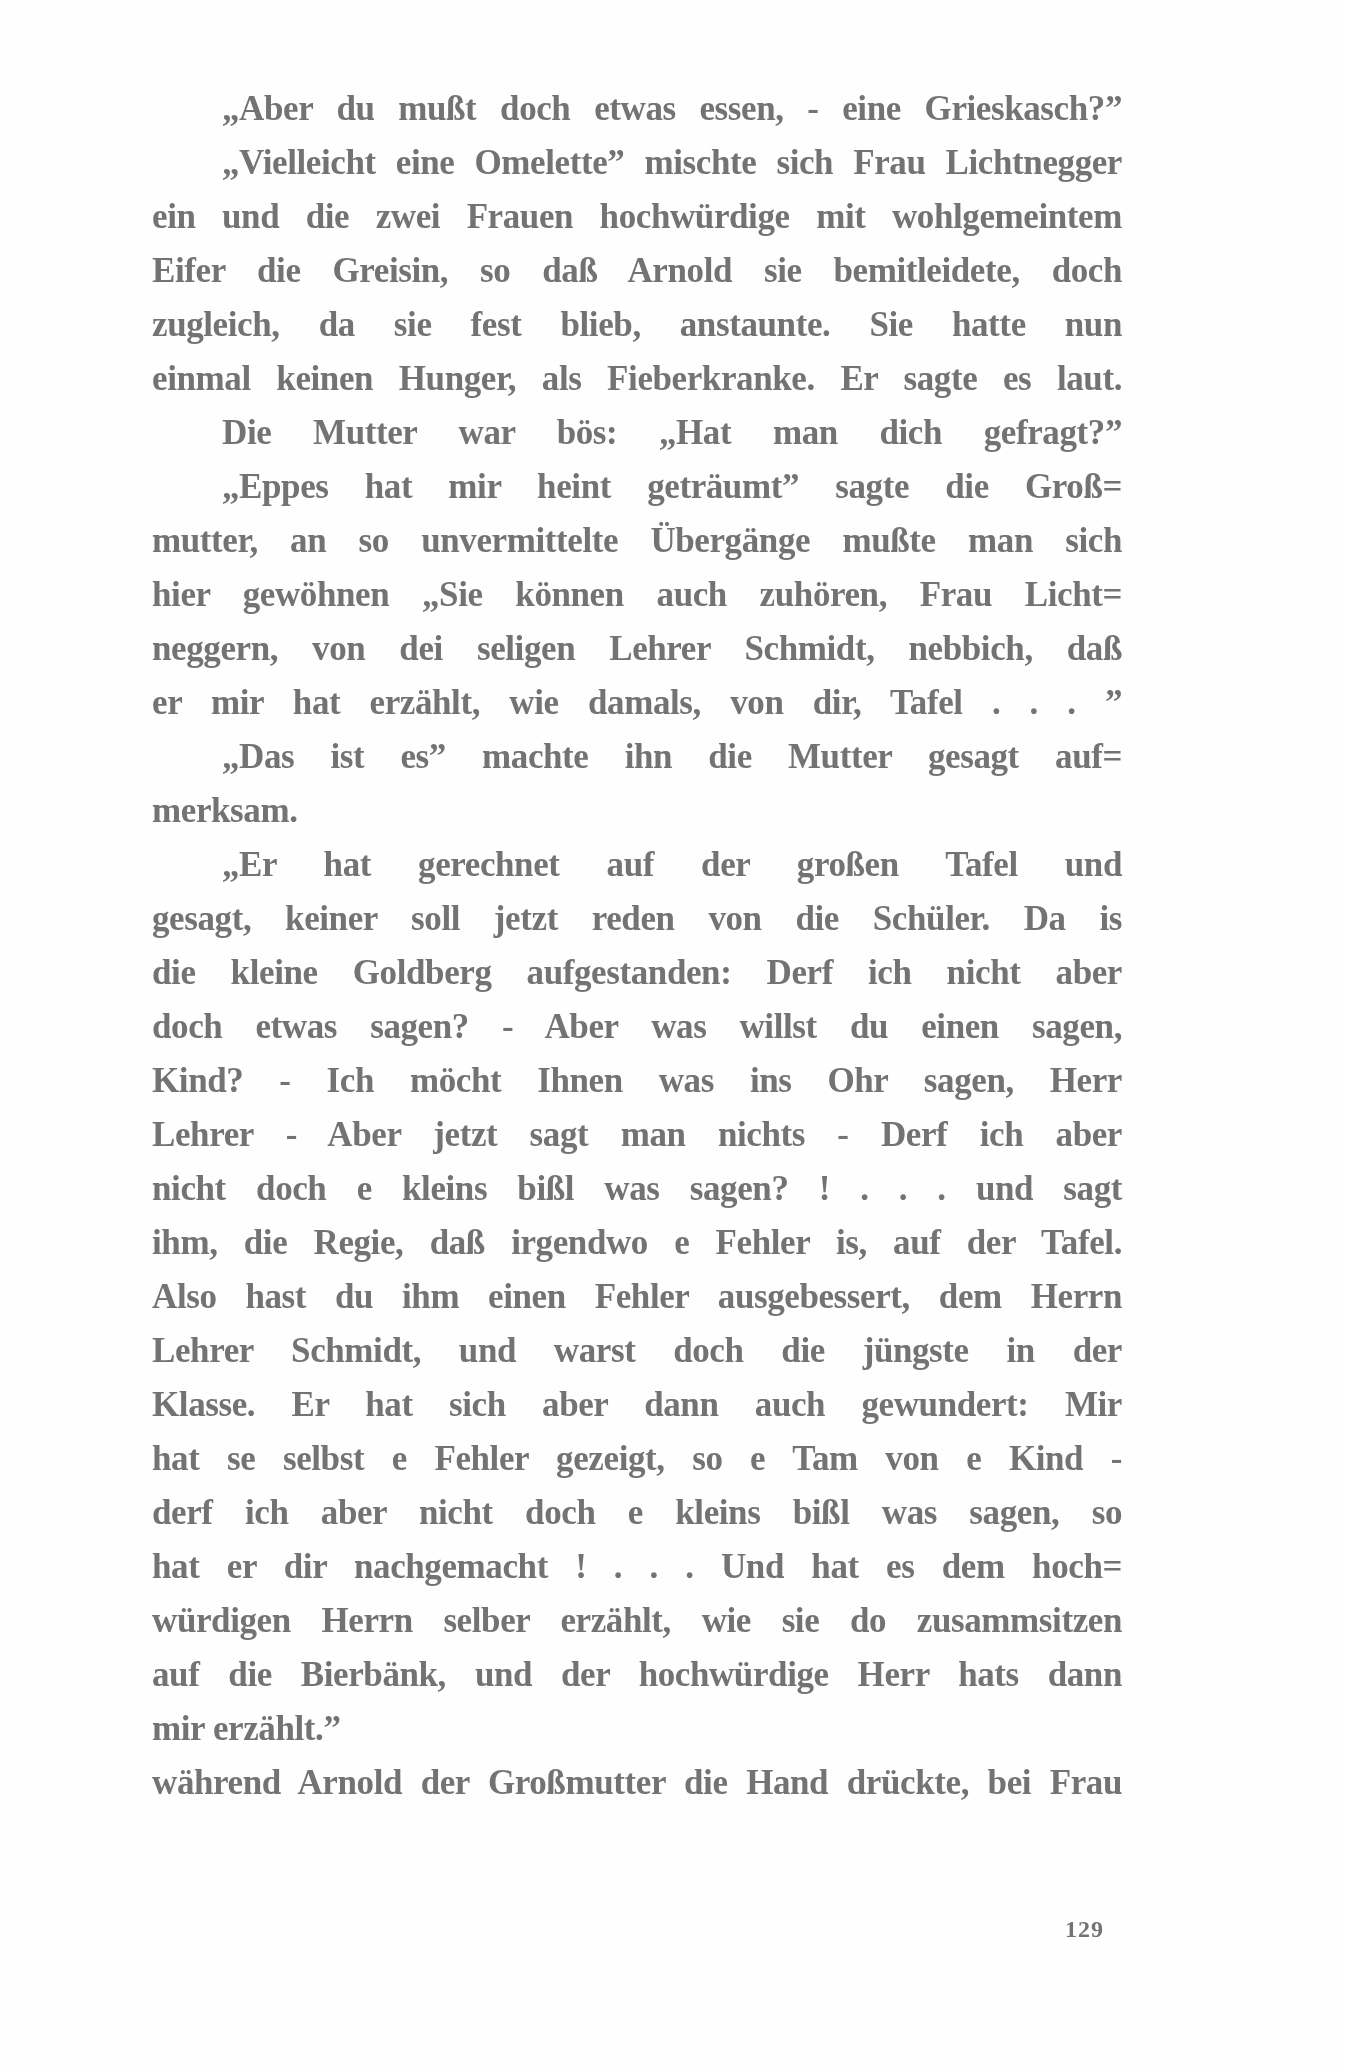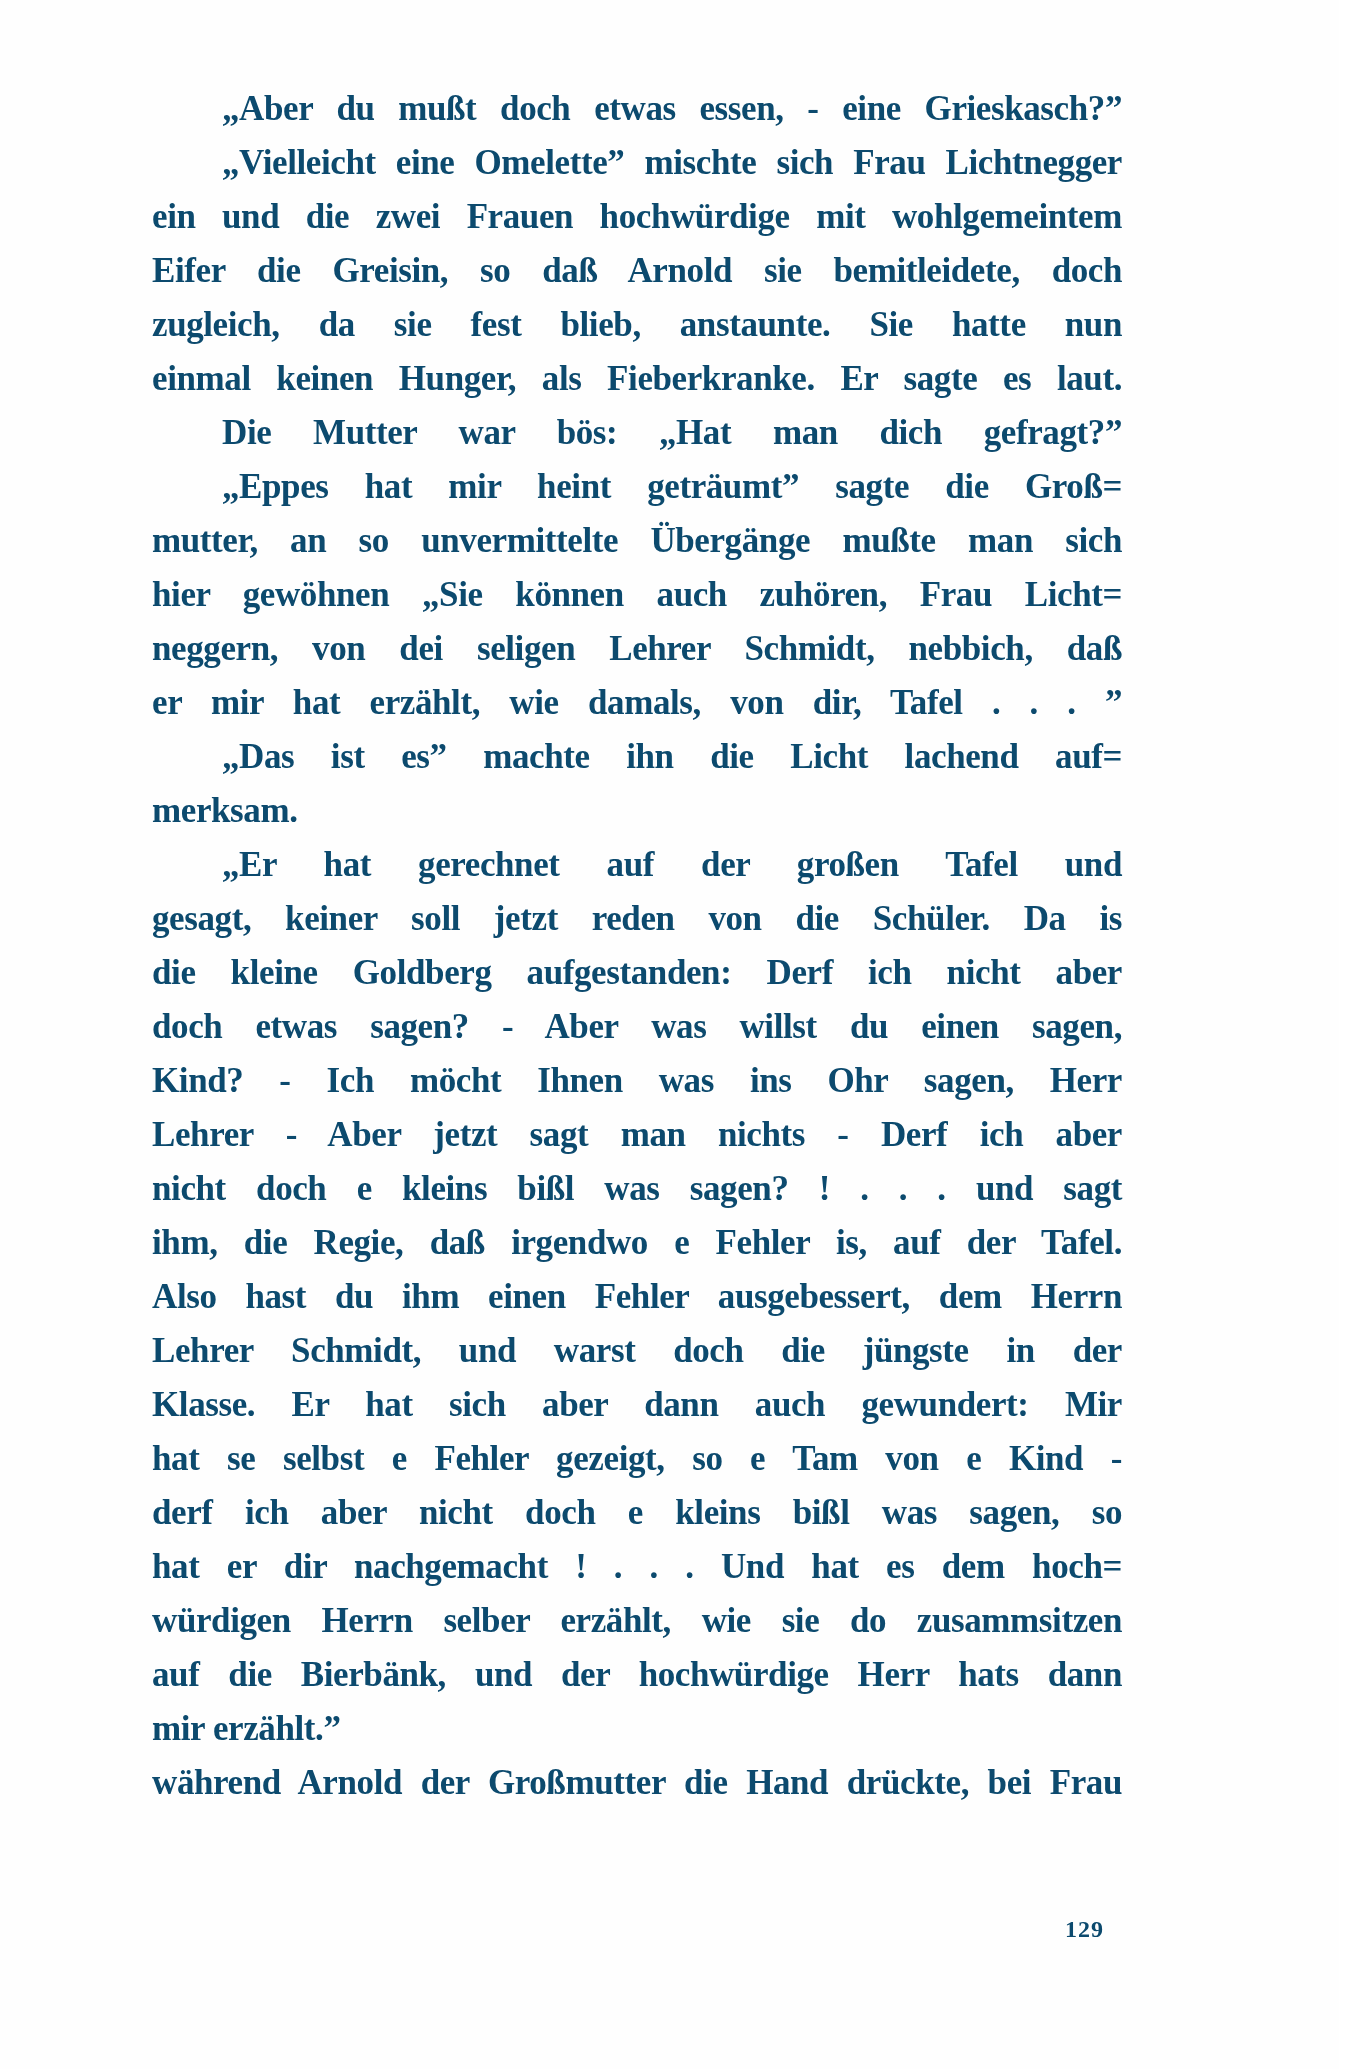--- a/index.html
+++ b/index.html
@@ -7,21 +7,21 @@
     padding: 0;
     background: #ffffff;
   }
   .page {
     position: relative;
     width: 1339px;
     height: 2069px;
     background: #fefefe;
     overflow: hidden;
     font-family: "Liberation Serif", "DejaVu Serif", serif;
-    color: #0c4a6e;
+    color: #737373;
   }
   .text-block {
     position: absolute;
     left: 152px;
     top: 82px;
     width: 970px;
     font-size: 35px;
     font-weight: 700;
     line-height: 54px;
     letter-spacing: -0.4px;
@@ -57,21 +57,21 @@
       <div class="line">ein und die zwei Frauen hochwürdige mit wohlgemeintem</div>
       <div class="line">Eifer die Greisin, so daß Arnold sie bemitleidete, doch</div>
       <div class="line">zugleich, da sie fest blieb, anstaunte. Sie hatte nun</div>
       <div class="line">einmal keinen Hunger, als Fieberkranke. Er sagte es laut.</div>
       <div class="line indent">Die Mutter war bös: „Hat man dich gefragt?”</div>
       <div class="line indent">„Eppes hat mir heint geträumt” sagte die Groß=</div>
       <div class="line">mutter, an so unvermittelte Übergänge mußte man sich</div>
       <div class="line">hier gewöhnen „Sie können auch zuhören, Frau Licht=</div>
       <div class="line">neggern, von dei seligen Lehrer Schmidt, nebbich, daß</div>
       <div class="line">er mir hat erzählt, wie damals, von dir, Tafel . . . ”</div>
-      <div class="line indent">„Das ist es” machte ihn die Licht lachend auf=</div>
+      <div class="line indent">„Das ist es” machte ihn die Mutter gesagt auf=</div>
       <div class="line end">merksam.</div>
       <div class="line indent">„Er hat gerechnet auf der großen Tafel und</div>
       <div class="line">gesagt, keiner soll jetzt reden von die Schüler. Da is</div>
       <div class="line">die kleine Goldberg aufgestanden: Derf ich nicht aber</div>
       <div class="line">doch etwas sagen? - Aber was willst du einen sagen,</div>
       <div class="line">Kind? - Ich möcht Ihnen was ins Ohr sagen, Herr</div>
       <div class="line">Lehrer - Aber jetzt sagt man nichts - Derf ich aber</div>
       <div class="line">nicht doch e kleins bißl was sagen? ! . . . und sagt</div>
       <div class="line">ihm, die Regie, daß irgendwo e Fehler is, auf der Tafel.</div>
       <div class="line">Also hast du ihm einen Fehler ausgebessert, dem Herrn</div>

